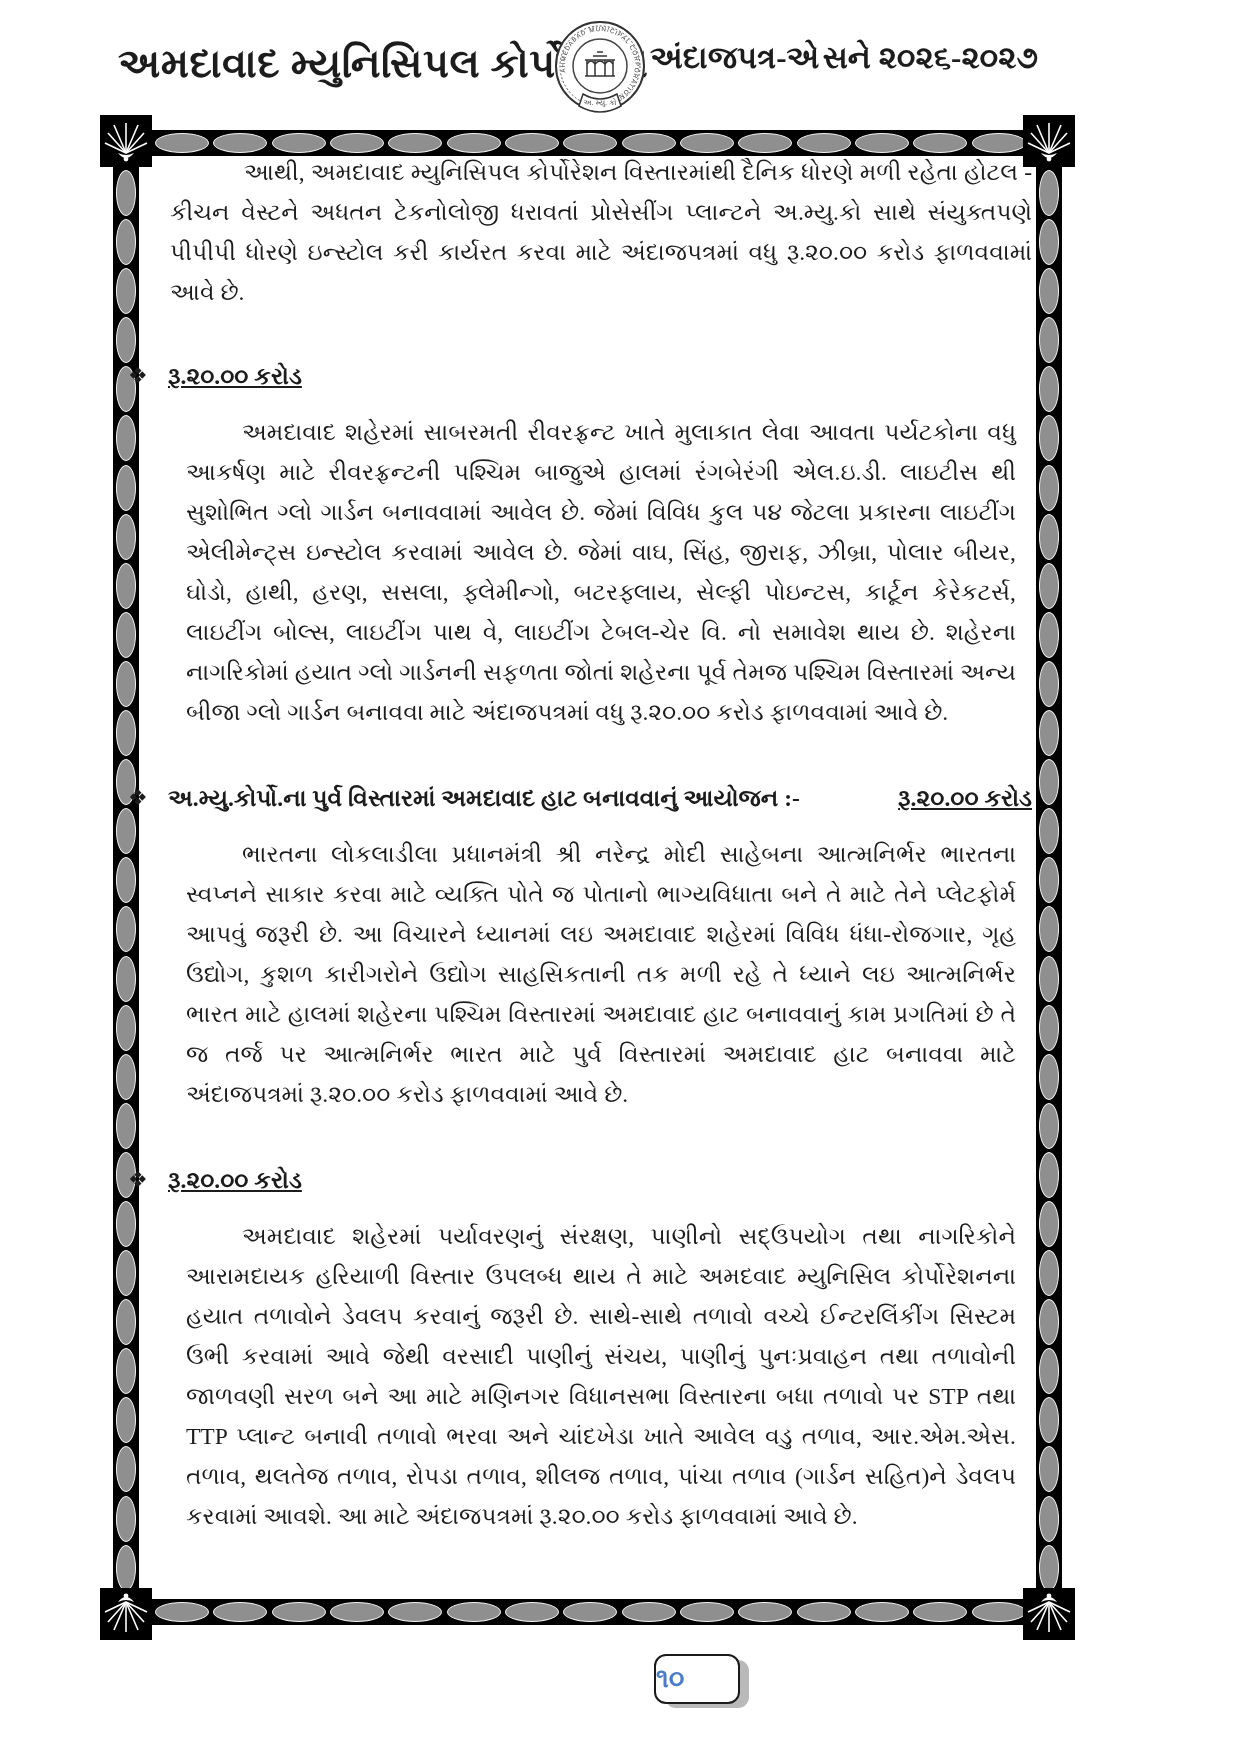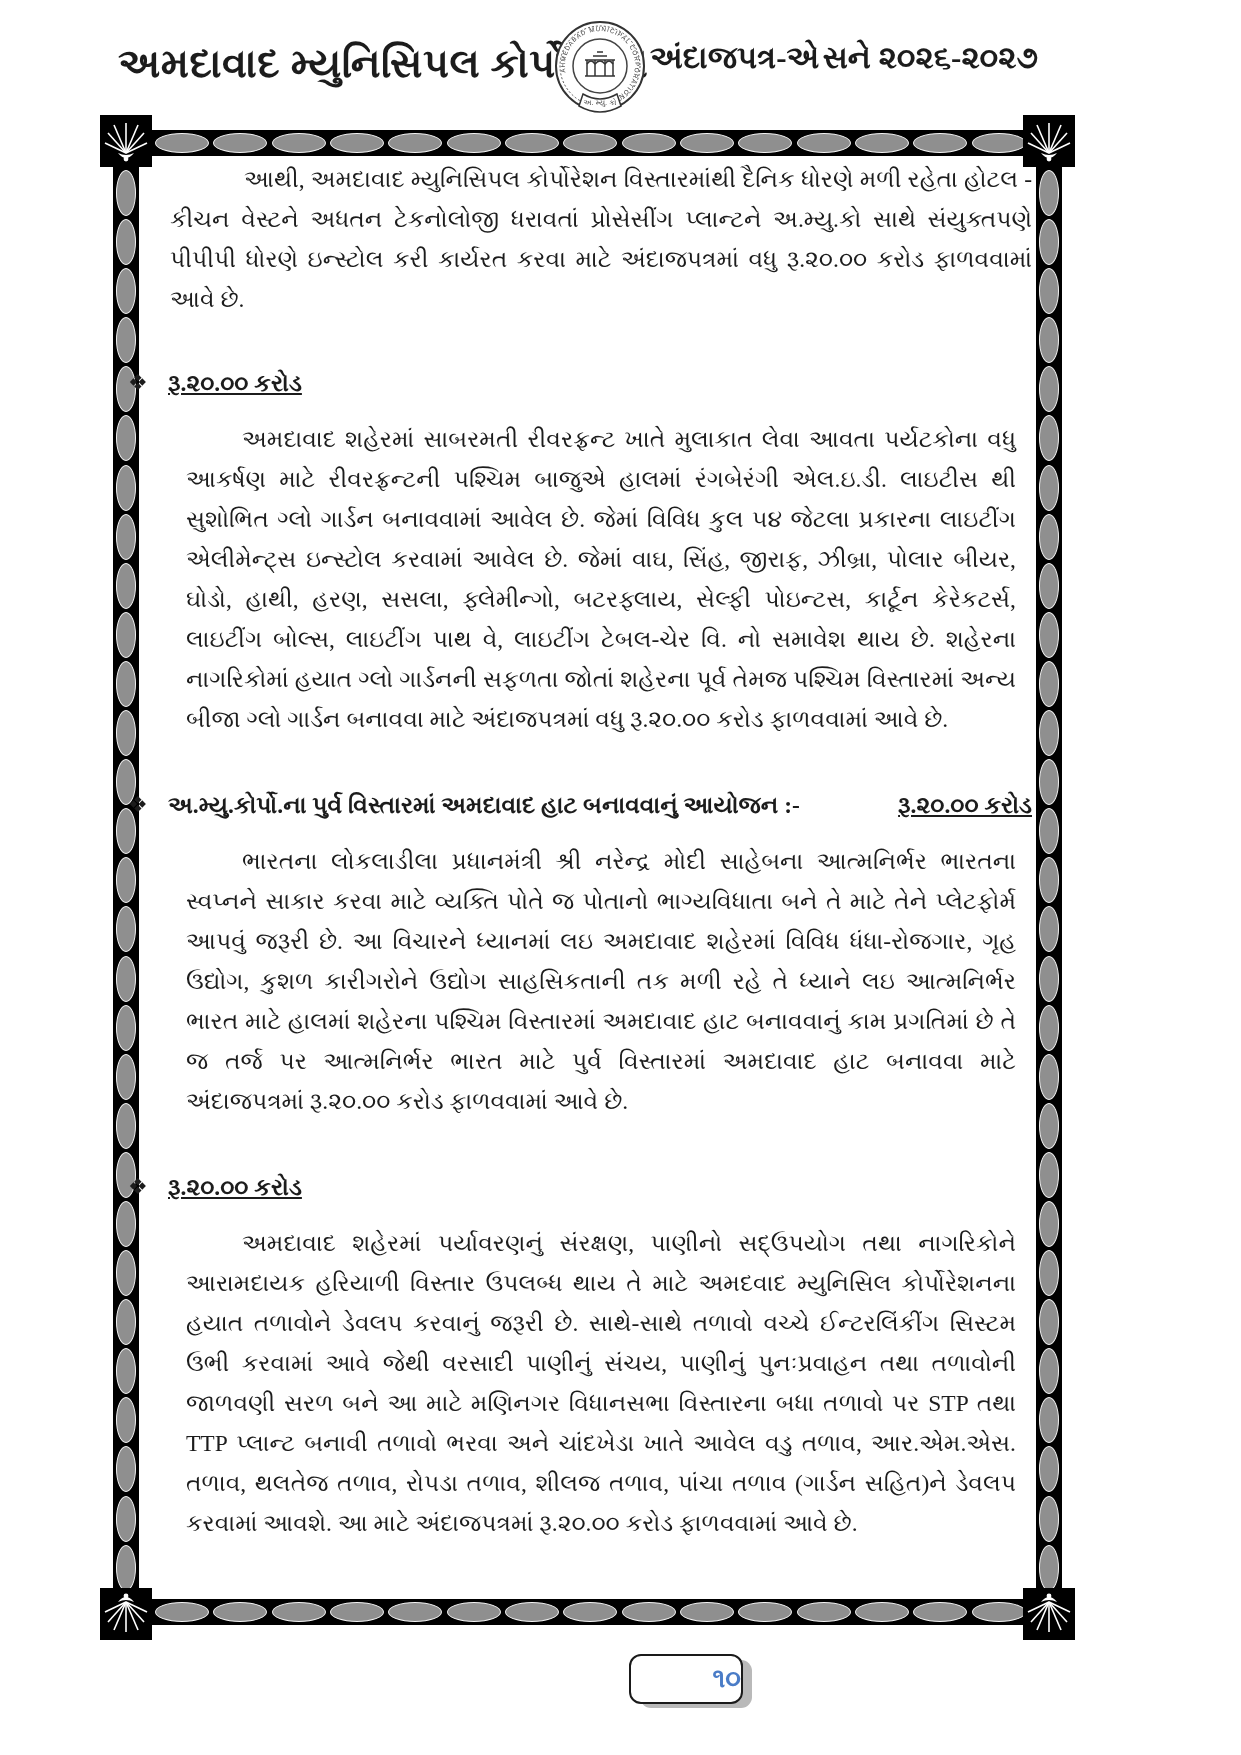--- a/index.html
+++ b/index.html
@@ -29,34 +29,34 @@
   .band.h{left:52px;width:871px;height:26px;padding:0 3px;}
   .band.h.top{top:15px}.band.h.bot{bottom:15px}
   .band.v{top:52px;height:1421px;width:26px;flex-direction:column;padding:3px 0;}
   .band.v.left{left:13px}.band.v.right{right:13px}
   .oval{background:#8f8f8f;border:1.5px solid #f2f2f2;border-radius:50%;flex:0 0 auto;}
   .band.h .oval{width:52px;height:18px;}
   .band.v .oval{width:18px;height:44px;}
   
   .content{position:absolute;left:170px;top:152px;width:862px;
            font-size:23.5px;line-height:40px;text-align:justify;}
-  .intro{text-indent:74px;margin:7px 0 44px 0;}
+  .intro{text-indent:74px;margin:0 0 44px 0;}
   .section{margin-bottom:46px;}
   .sec-head{display:flex;align-items:flex-start;font-weight:bold;margin-bottom:4px;}
   .sec-marker{flex:0 0 40px;margin-left:-42px;font-size:22px;}
   .sec-titles{flex:1 1 auto;padding-right:14px;}
   .sec-amount{flex:0 0 auto;white-space:nowrap;text-decoration:underline;}
   .sec-body{text-indent:56px;margin:16px;}
   
   .pagebox{
-    position:absolute;left:629px;top:1654px;width:82px;height:46px;
+    position:absolute;left:654px;top:1654px;width:82px;height:46px;
     background:#fff;border:2.5px solid #1a1a1a;border-radius:12px;
     box-shadow:10px 5px 0 -1px #b9b9b9;
-    display:flex;align-items:center;justify-content:flex-end;
-    font-size:26px;font-weight:bold;color:#4a7cc7;padding-left:28px;
+    display:flex;align-items:center;justify-content:flex-start;
+    font-size:26px;font-weight:bold;color:#4a7cc7;
   }
   svg text{font-family:"Liberation Sans",sans-serif;}
 </style>
 </head>
 <body>
 
 <svg width="0" height="0" style="position:absolute" aria-hidden="true">
   <defs>
     <g id="lotus-ornament">
       <rect x="0" y="0" width="52" height="52" fill="#000"></rect>

